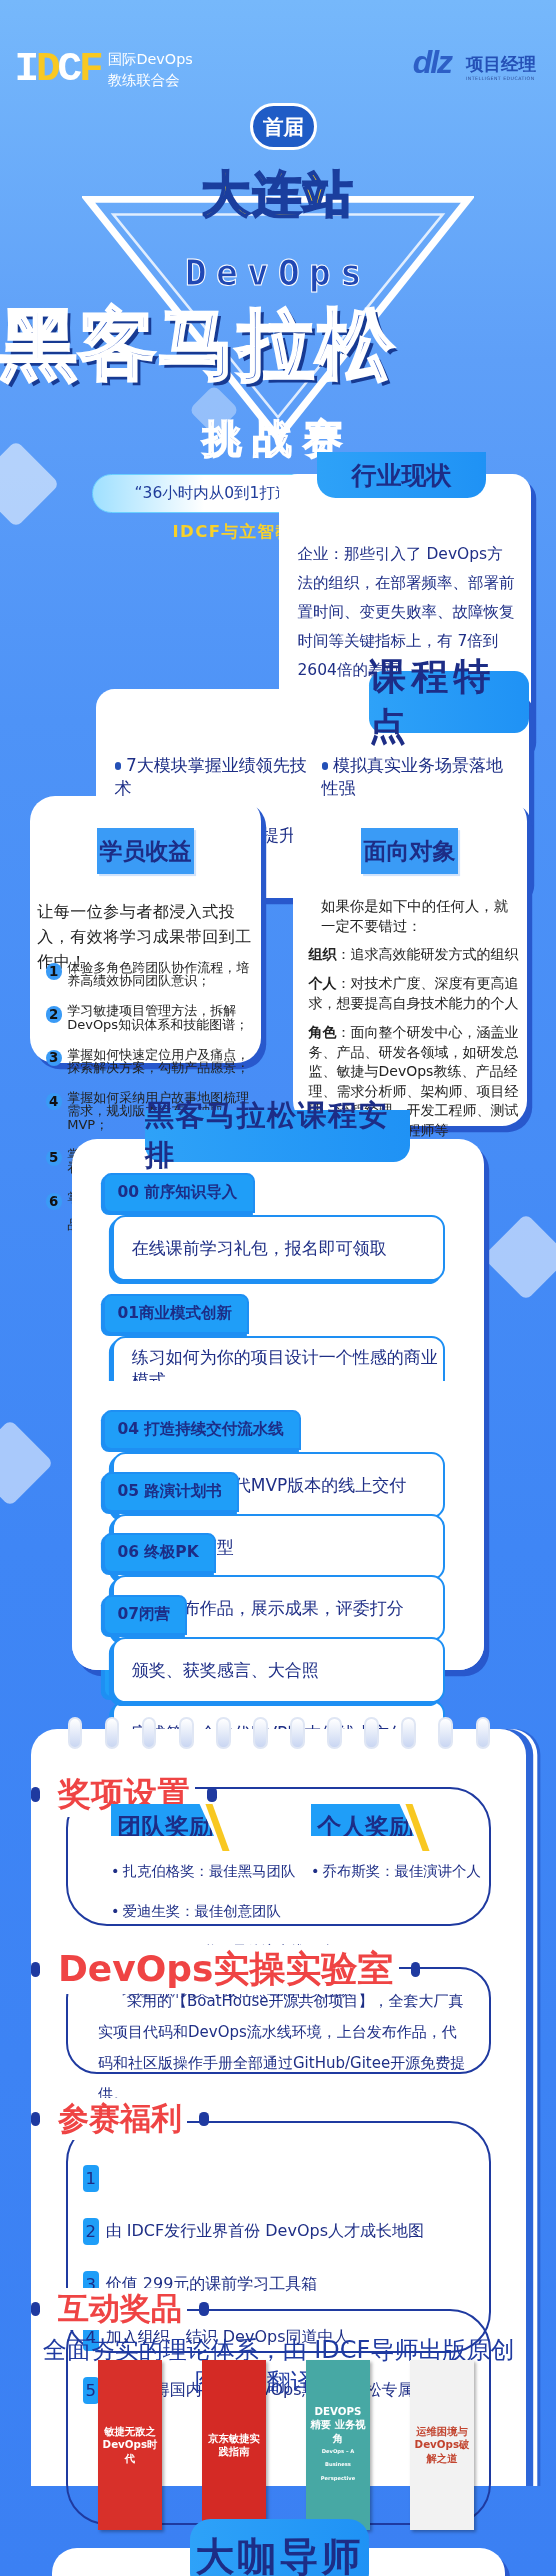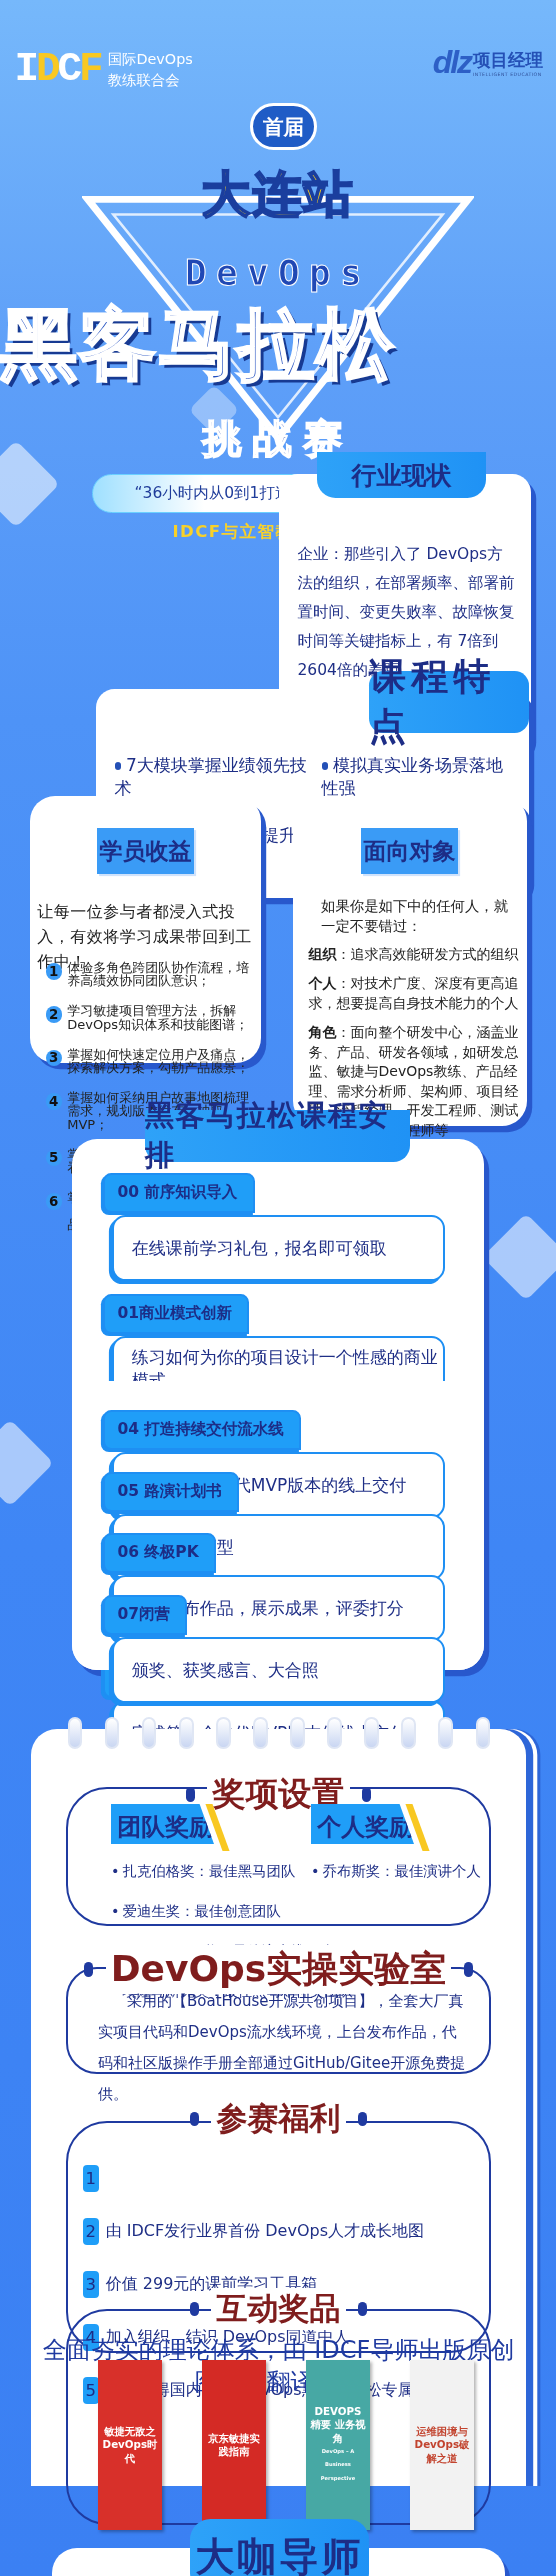--- a/index.html
+++ b/index.html
@@ -7,21 +7,21 @@
 body{font-family:"DejaVu Sans","Liberation Sans",sans-serif;color:#1f2f86;position:relative;overflow-x:hidden}
 .page{position:relative;width:556px;height:3984px;background:linear-gradient(180deg,#76b8fb 0px,#5e9ff8 361px,#4e93f7 721px,#3f86f5 1546px,#3b80f3 2576px,#2f7af3 3452px,#3b86f7 3984px);overflow:hidden}
 .abs{position:absolute}
 .deco-diamond{position:absolute;width:62px;height:62px;background:rgba(255,255,255,.55);transform:rotate(45deg);border-radius:7.2px}
 .deco-diamond.s{width:36px;height:36px;background:rgba(255,255,255,.35)}
 
 .logo-idcf{left:14.4px;top:49px;display:flex;align-items:center;gap:7.2px}
 .logo-mark{font-family:Liberation Mono, monospace;font-weight:900;font-size:41px;letter-spacing:-3.1px;line-height:1}
 .logo-mark .w{color:#fff}.logo-mark .y{color:#f8c822}
 .logo-txt{color:#fff;font-size:14.4px;line-height:20.6px}
-.logo-lz{right:13px;top:44px;display:flex;align-items:center;gap:2px}
+.logo-lz{right:20px;top:44px;display:flex;align-items:flex-end;gap:15px}
 .lz-mark{font-family:"Liberation Sans",sans-serif;font-style:italic;font-weight:900;font-size:32px;color:#2d5fc6;letter-spacing:-2.1px}
 .lz-txt{color:#2450b6;font-size:17.5px;font-weight:bold}
 .lz-sub{font-size:4.6px;color:#2f4f99;letter-spacing:0.5px}
 .badge-first{left:250px;top:103px;width:67px;height:47px;border:3.1px solid #fff;border-radius:24px;background:#1f5cc6;color:#fff;font-size:20.6px;font-weight:900;display:flex;align-items:center;justify-content:center}
 .tri{left:82px;top:196px;width:392px;height:247px;border:none}
 .title-city{left:0;width:556px;top:162px;text-align:center;font-size:49px;font-weight:900;color:#f8cf22;-webkit-text-stroke:2.1px #1a3e9e;letter-spacing:2.1px}
 .title-devops{left:0;width:556px;top:252px;text-align:center;font-family:"DejaVu Sans Mono",monospace;font-size:36px;font-weight:bold;color:#2048b4;letter-spacing:9.3px;-webkit-text-stroke:1px #fff}
 .title-main{left:0;width:556px;top:294px;text-align:left;font-size:77px;font-weight:900;color:#2350c0;-webkit-text-stroke:2.6px #fff;text-shadow:4.1px 4.1px 0 #173a92;letter-spacing:2.1px}
 .title-sub{left:0;width:556px;top:412px;text-align:center;font-size:39px;font-weight:900;color:#2048b4;-webkit-text-stroke:1.5px #fff;letter-spacing:11.3px}
 .slogan{left:92px;top:474px;width:373px;height:39px;border-radius:19.6px;background:linear-gradient(90deg,#9fe0ff,#ffffff 30%,#ffffff 70%,#9fe0ff);border:1.5px solid #6ad0ff;display:flex;align-items:center;justify-content:center;font-size:15.5px;color:#1f3c9a}
@@ -56,24 +56,24 @@
 
 .schedule{left:72px;top:1139px;width:412px;height:531px;border-radius:25px}
 .schedule .pill-title{left:73px;top:-29px;width:265px;height:52px;font-size:29px;border-radius:0 0 16.5px 16.5px;letter-spacing:1.5px}
 .sched-item{position:absolute;left:31px;width:342px}
 .sched-tag{position:absolute;left:0;top:0;height:40px;padding:7.2px 15.5px 0 12.4px;background:#1f9ef8;border:2.1px solid #1e8ff3;border-radius:8.2px 8.2px 0 8.2px;color:#1d2d86;font-size:15.5px;font-weight:bold;box-shadow:-2.1px 2.1px 0 #1e8ff3}
 .sched-box{position:absolute;left:9.3px;top:42px;width:333px;height:66px;background:#fff;border:2.1px solid #1e8ff3;border-radius:13.4px;display:flex;align-items:center;padding-left:17.5px;font-size:17px;color:#1f2f86;box-shadow:-3.1px 3.1px 0 #1e8ff3}
 
 .notebook{left:31px;top:1729px;width:495px;height:757px;background:#fff;border-radius:26px 26px 0 0;box-shadow:7.2px 0 0 #2d66d8,11.3px 0 0 #fff,14.4px 0 0 #2d66d8}
 .rings{position:absolute;left:37px;top:-12.4px;right:36px;display:flex;justify-content:space-between}
 .ring{width:14.4px;height:32px;border-radius:7.2px;border:2.1px solid #dfe6f4;background:linear-gradient(180deg,#fff,#c9d6f2)}
-.section-h{position:absolute;left:0;right:0;display:flex;align-items:center;justify-content:center;gap:12.4px;color:#7f1d1d;font-weight:900}
+.section-h{position:absolute;left:0;right:0;display:flex;align-items:center;justify-content:flex-start;gap:12.4px;color:#ef4444;font-weight:900}
 .section-h .dot{width:9.3px;height:14.4px;border-radius:4.6px;background:#1f3aa0}
 .frame{position:absolute;left:35px;right:35px;border:2.6px solid #1f3aa0;border-radius:41px}
-.award-head{position:absolute;height:40px;background:#1f9ef8;color:#1d2d86;font-size:24px;font-weight:900;padding:7.2px 0 0 6.2px;clip-path:polygon(0 0,86% 0,100% 100%,0 100%)}
+.award-head{position:absolute;height:32px;background:#1f9ef8;color:#1d2d86;font-size:24px;font-weight:900;padding:7.2px 0 0 6.2px;clip-path:polygon(0 0,86% 0,100% 100%,0 100%)}
 .award-head::after{content:"";position:absolute}
 .stripe{position:absolute;width:7.2px;height:47px;background:#f8c822;transform:skewX(20deg)}
 .award-list{position:absolute;list-style:none;font-size:14.4px;line-height:40px;color:#1f2f86}
 .award-list li::before{content:"•";margin-right:3.1px}
 .lab-text{position:absolute;left:67px;right:57px;font-size:15px;line-height:31px;color:#1f2f86;text-indent:29px}
 .welfare-list{position:absolute;left:52px;right:31px;list-style:none}
 .welfare-list li{display:flex;align-items:center;gap:7.2px;font-size:16px;height:53px;color:#1f2f86}
 .w-num{flex:0 0 15.5px;height:27px;border-radius:4.1px;background:#1f9ef8;color:#1d2d86;font-size:16.5px;display:flex;align-items:center;justify-content:center}
 .prize-sub{position:absolute;left:0;right:0;text-align:center;font-size:24px;color:#1f3aa0}
 .books{position:absolute;left:67px;right:52px;display:flex;justify-content:space-between;align-items:flex-end}

